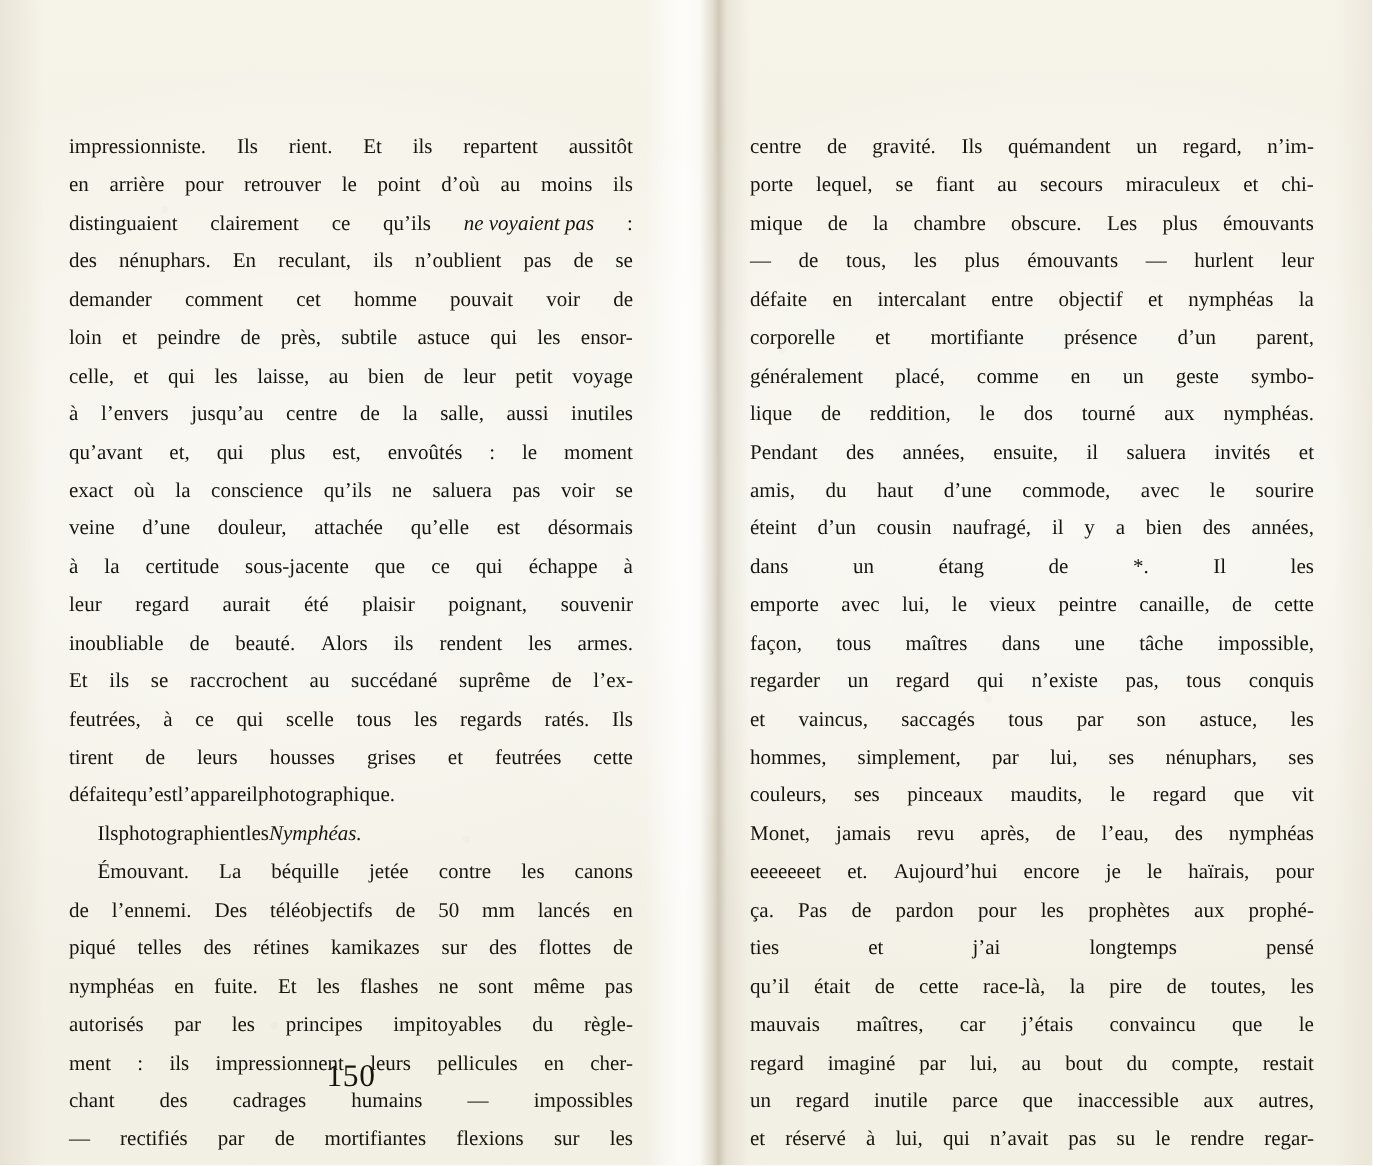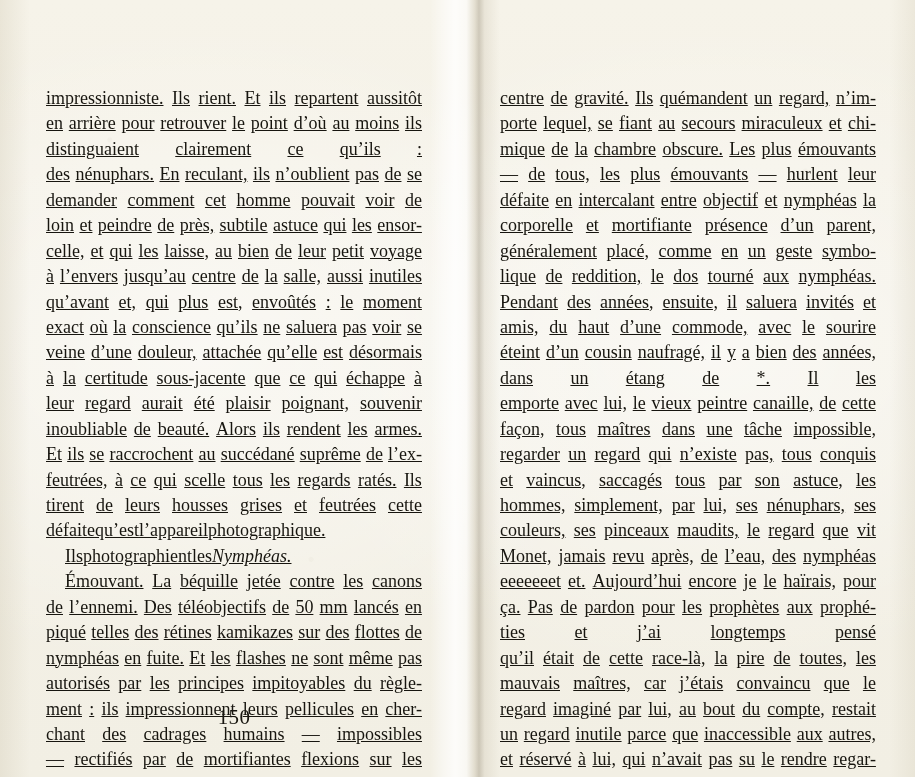--- a/index.html
+++ b/index.html
@@ -76,26 +76,25 @@
 
   .text-block {
     position: absolute;
     top: 86px;
     left: 0;
     width: 100%;
   }
 
   .line {
     display: flex;
-    font-size: 18px;
+    font-size: 14px;
     line-height: 25.45px;
     height: 25.45px;
     white-space: pre;
     letter-spacing: 0;
-    text-decoration: underline;
   }
   
   .line.just {
     justify-content: space-between;
   }
   .line.just > span { white-space: pre; }
   .line.last { justify-content: flex-start; }
   .line.indent { padding-left: 19px; }
 
   .ital { font-style: italic; }
@@ -120,21 +119,21 @@
 <div class="scan">
 
   <div class="grain"></div>
   <div class="page-edge-left"></div>
   <div class="page-edge-right"></div>
 
   <div class="page page-left">
     <div class="text-block" id="left-text">
         <div class="line just"><span>impressionniste.</span><span>Ils</span><span>rient.</span><span>Et</span><span>ils</span><span>repartent</span><span>aussitôt</span></div>
         <div class="line just"><span>en</span><span>arrière</span><span>pour</span><span>retrouver</span><span>le</span><span>point</span><span>d’où</span><span>au</span><span>moins</span><span>ils</span></div>
-        <div class="line just"><span>distinguaient</span><span>clairement</span><span>ce</span><span>qu’ils</span><span>:</span></div>
+        <div class="line just"><span>distinguaient</span><span>clairement</span><span>ce</span><span>qu’ils</span><span class="ital">ne voyaient pas</span><span>:</span></div>
         <div class="line just"><span>des</span><span>nénuphars.</span><span>En</span><span>reculant,</span><span>ils</span><span>n’oublient</span><span>pas</span><span>de</span><span>se</span></div>
         <div class="line just"><span>demander</span><span>comment</span><span>cet</span><span>homme</span><span>pouvait</span><span>voir</span><span>de</span></div>
         <div class="line just"><span>loin</span><span>et</span><span>peindre</span><span>de</span><span>près,</span><span>subtile</span><span>astuce</span><span>qui</span><span>les</span><span>ensor-</span></div>
         <div class="line just"><span>celle,</span><span>et</span><span>qui</span><span>les</span><span>laisse,</span><span>au</span><span>bien</span><span>de</span><span>leur</span><span>petit</span><span>voyage</span></div>
         <div class="line just"><span>à</span><span>l’envers</span><span>jusqu’au</span><span>centre</span><span>de</span><span>la</span><span>salle,</span><span>aussi</span><span>inutiles</span></div>
         <div class="line just"><span>qu’avant</span><span>et,</span><span>qui</span><span>plus</span><span>est,</span><span>envoûtés</span><span>:</span><span>le</span><span>moment</span></div>
         <div class="line just"><span>exact</span><span>où</span><span>la</span><span>conscience</span><span>qu’ils</span><span>ne</span><span>saluera</span><span>pas</span><span>voir</span><span>se</span></div>
         <div class="line just"><span>veine</span><span>d’une</span><span>douleur,</span><span>attachée</span><span>qu’elle</span><span>est</span><span>désormais</span></div>
         <div class="line just"><span>à</span><span>la</span><span>certitude</span><span>sous-jacente</span><span>que</span><span>ce</span><span>qui</span><span>échappe</span><span>à</span></div>
         <div class="line just"><span>leur</span><span>regard</span><span>aurait</span><span>été</span><span>plaisir</span><span>poignant,</span><span>souvenir</span></div>

